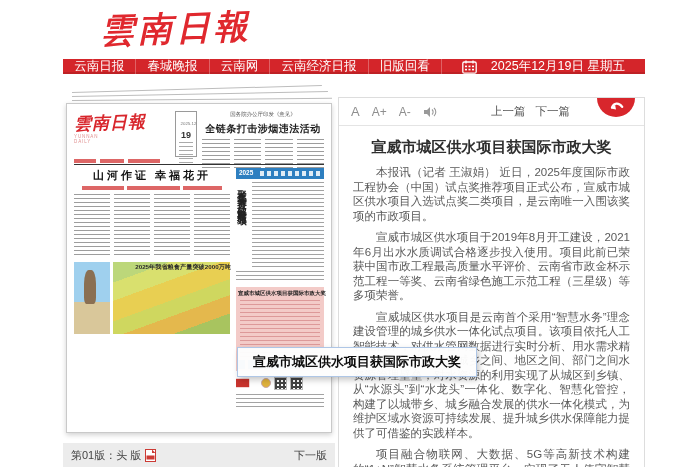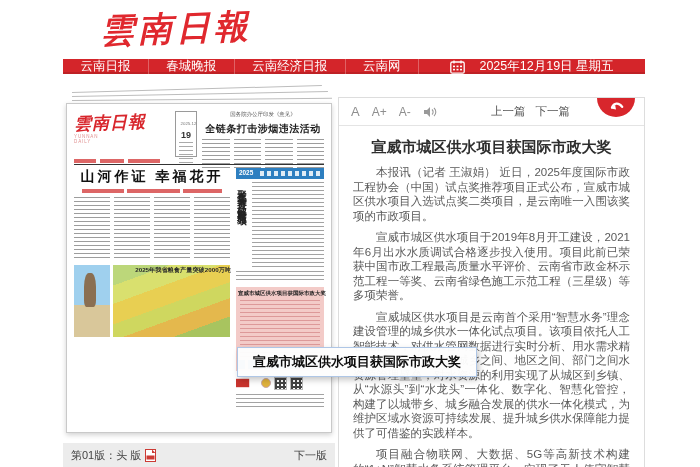--- a/index.html
+++ b/index.html
@@ -50,21 +50,21 @@
   .mast-head { font-size:10px; font-weight:bold; color:#1a1a1a; text-align:center;
     letter-spacing:0.5px; white-space:nowrap; }
   .cols { display:flex; gap:4px; margin-top:3px; }
   .tcol { flex:1; background:repeating-linear-gradient(to bottom,#9d9d9d 0 1px,transparent 1px 4px); }
   .mast-rule { border-top:1.5px solid #333; margin:3px 0 3px; }
 
   .paper-body { display:flex; gap:6px; }
   .pcol-l { width:156px; }
   .pcol-r { width:88px; }
 
-  .big-head { font-size:14px; font-weight:bold; color:#111; letter-spacing:3px;
+  .big-head { font-size:11px; font-weight:bold; color:#111; letter-spacing:3px;
     text-align:center; white-space:nowrap; }
   .red-sub { height:4px; margin:3px 8px 4px;
     background:linear-gradient(to right,#d66 0 30%,transparent 30% 32%,#d66 32% 70%,transparent 70% 72%,#d66 72% 100%); }
   .body-cols { display:flex; gap:4px; height:64px; }
   .photo-row { display:flex; gap:3px; margin-top:4px; height:72px; }
   .photo-sm { width:36px; background:linear-gradient(to bottom,#9fd0ee 0 55%,#d9c79a 55% 100%); position:relative; }
   .photo-sm .rock { position:absolute; left:10px; top:8px; width:12px; height:34px;
     background:#8a6f52; border-radius:40% 40% 20% 20%; }
   .photo-lg { flex:1; position:relative;
     background:linear-gradient(160deg,#bcd77a 0 18%,#d9e06e 18% 34%,#e8cf52 34% 52%,#cfd75f 52% 66%,#e4b84d 66% 82%,#a8c45f 82% 100%); }
@@ -144,22 +144,23 @@
 <div id="page">
 
   <div class="site-logo">
     <span class="cn">雲南日報</span><br>
     <span class="en">YUNNAN DAILY</span>
   </div>
 
   <div class="navbar">
     <div class="nav-item">云南日报</div>
     <div class="nav-item">春城晚报</div>
+    <div class="nav-item">云南网</div>
     <div class="nav-item">云南经济日报</div>
-    <div class="nav-item">云南网</div>
+    <div class="nav-item">旧版回看</div>
     <div class="nav-date-wrap">
       <svg class="cal-ic" viewBox="0 0 15 14">
         <rect x="0.8" y="2" width="13.4" height="11.2" rx="1.5" fill="none" stroke="#fff" stroke-width="1.3"></rect>
         <line x1="4" y1="0.6" x2="4" y2="3.4" stroke="#fff" stroke-width="1.3"></line>
         <line x1="11" y1="0.6" x2="11" y2="3.4" stroke="#fff" stroke-width="1.3"></line>
         <rect x="3" y="5.6" width="2" height="1.6" fill="#fff"></rect>
           <rect x="6.5" y="5.6" width="2" height="1.6" fill="#fff"></rect>
           <rect x="10" y="5.6" width="2" height="1.6" fill="#fff"></rect>
         <rect x="3" y="8.8" width="2" height="1.6" fill="#fff"></rect>
           <rect x="6.5" y="8.8" width="2" height="1.6" fill="#fff"></rect>

